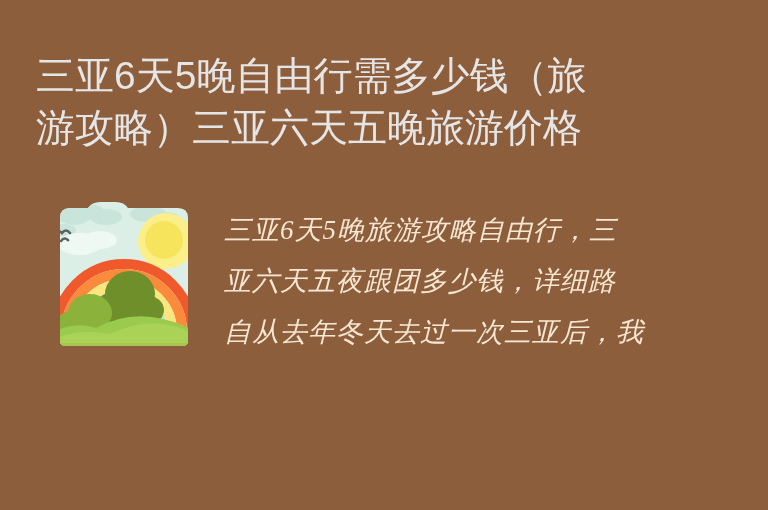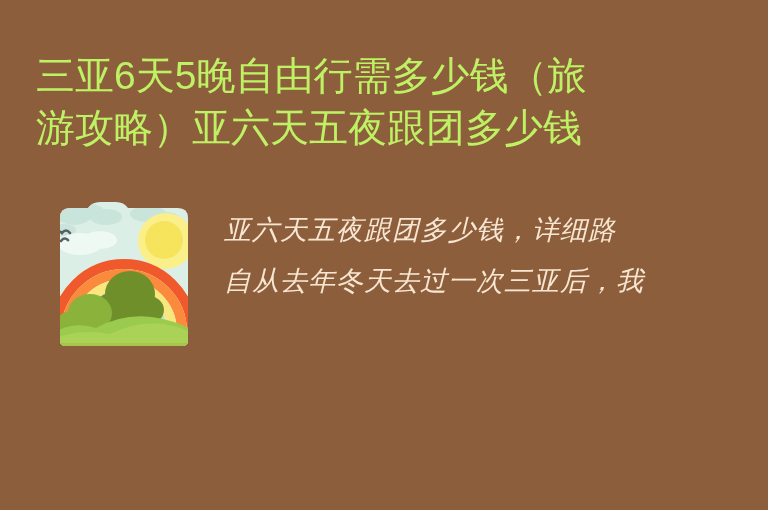--- a/index.html
+++ b/index.html
@@ -25,21 +25,21 @@
   #title-block {
     position: absolute;
     left: 36px;
     top: 50px;
     width: 660px;
   }
   .title-line {
     font-family: "Liberation Sans", "DejaVu Sans", sans-serif;
     font-size: 39px;
     line-height: 52px;
-    color: #bef264;
+    color: #e5e5e5;
     letter-spacing: 0px;
     white-space: nowrap;
     font-weight: 400;
   }
 
   
   #illustration {
     position: absolute;
     left: 48px;
     top: 200px;
@@ -70,21 +70,21 @@
     font-weight: 400;
   }
 </style>
 </head>
 <body>
 
 <div id="page">
 
   <div id="title-block">
     <div class="title-line">三亚6天5晚自由行需多少钱（旅</div>
-    <div class="title-line">游攻略）亚六天五夜跟团多少钱</div>
+    <div class="title-line">游攻略）三亚六天五晚旅游价格</div>
   </div>
 
   <div id="illustration">
     <svg id="illus-svg" viewBox="0 0 152 148" xmlns="http://www.w3.org/2000/svg">
       <defs>
         <clipPath id="cardClip">
           <path d="M12 18 Q12 8 22 8 L40 8 Q44 2 52 2 L68 2 Q76 2 80 8 L130 8 Q140 8 140 18 L140 140 Q140 146 134 146 L18 146 Q12 146 12 140 Z"></path>
         </clipPath>
       </defs>
 
@@ -135,17 +135,18 @@
         </g>
 
         <path d="M0 148 L0 136 Q24 120 48 128 Q78 112 110 118 Q132 122 152 134 L152 148 Z" fill="#9BCB4E"></path>
         <path d="M0 148 L0 141 Q30 128 62 134 Q96 118 126 126 Q142 130 152 139 L152 148 Z" fill="#A9D256"></path>
         <rect x="0" y="143" width="152" height="5" fill="#A8C44A"></rect>
       </g>
     </svg>
   </div>
 
   <div id="body-block">
+    <div class="body-line">三亚6天5晚旅游攻略自由行，三</div>
     <div class="body-line">亚六天五夜跟团多少钱，详细路</div>
     <div class="body-line">自从去年冬天去过一次三亚后，我</div>
   </div>
 
 </div>
 
 </body></html>

